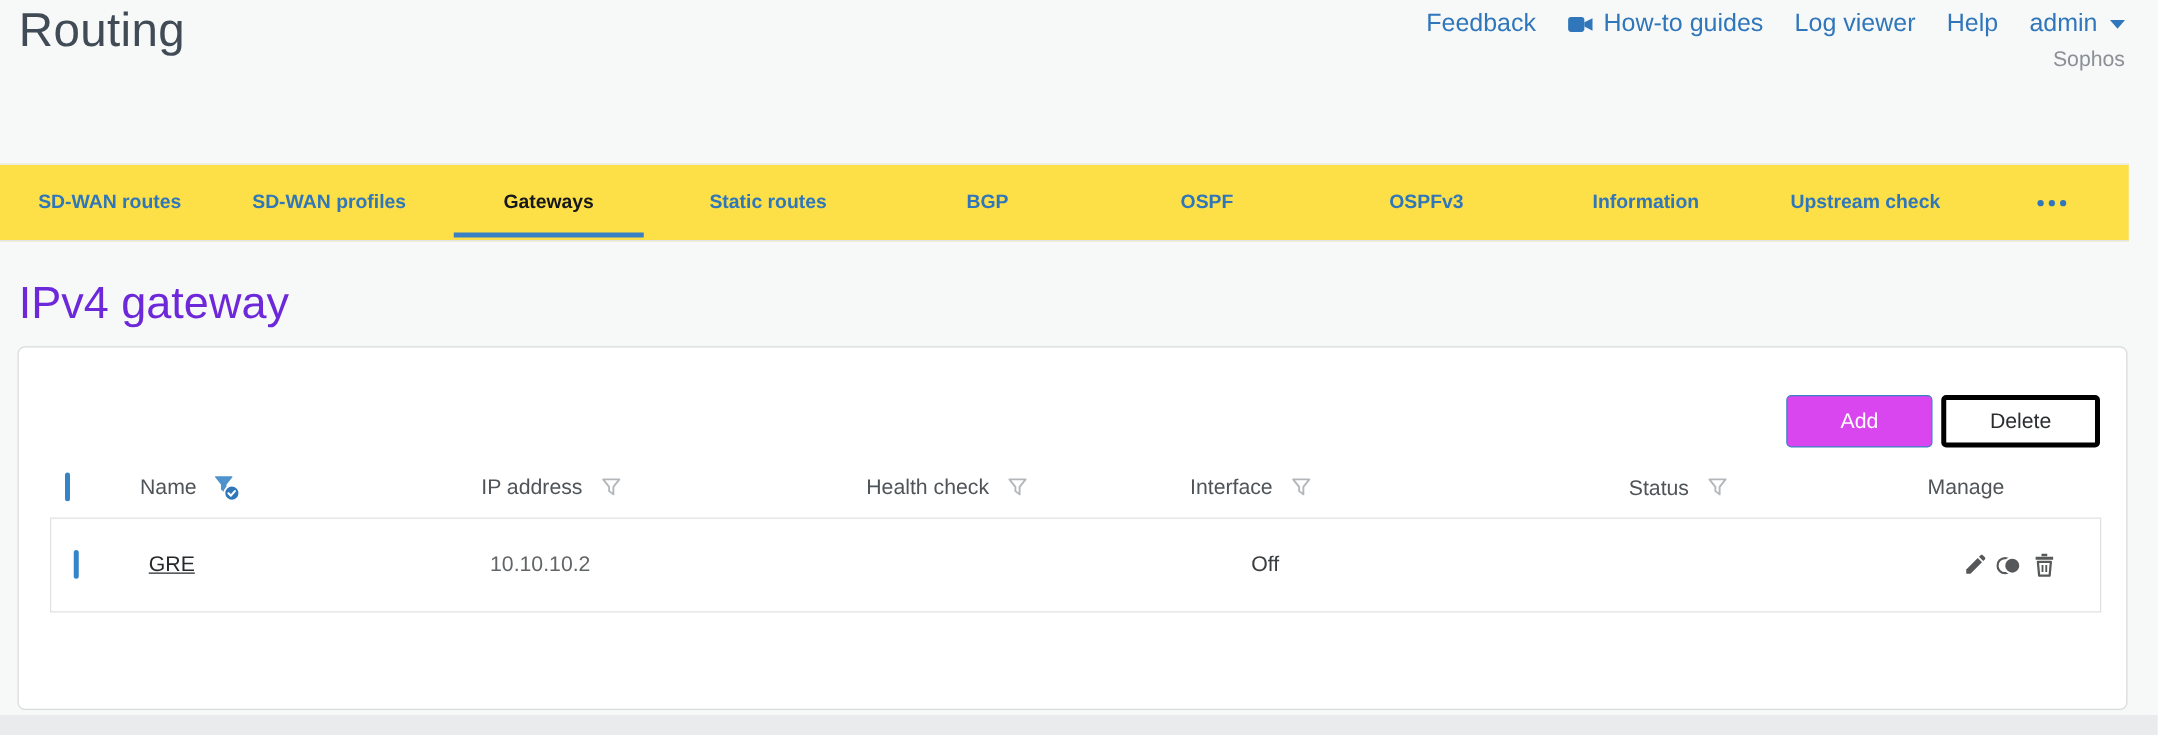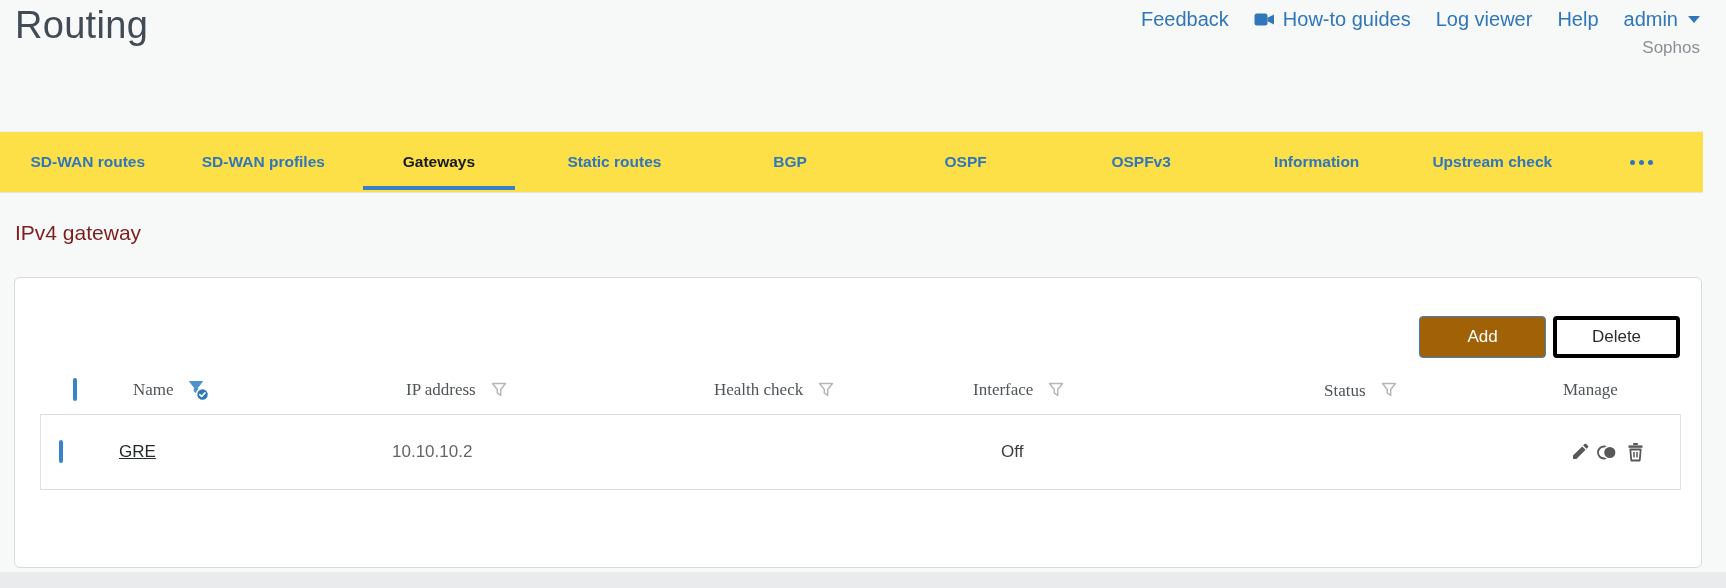--- a/index.html
+++ b/index.html
@@ -23,33 +23,33 @@
   .tab-bar { position:absolute; top:131px; left:0; width:1703px; height:62px; background:#fde047;
              border-top:1px solid #ebedee; border-bottom:1px solid #e2e4e5; display:flex; }
   .tab { flex:1; display:flex; align-items:center; justify-content:center; gap:4px;
          font-size:15.5px; font-weight:bold; color:#2f76ba; cursor:pointer; position:relative; white-space:nowrap; }
   .tab.active { color:#16181a; }
   .tab.active::after { content:""; position:absolute; left:12px; right:12px; bottom:2px; height:4px; background:#3a80c4; }
   .tab.more { flex:0.7; }
   .tab .dot-i { width:5px; height:5px; border-radius:50%; background:#2f76ba; display:inline-block; }
 
   
-  .section-title { position:absolute; top:221px; left:15px; font-size:21px; color:#7f1d1d; }
+  .section-title { position:absolute; top:221px; left:15px; font-size:36px; color:#6d28d9; }
 
   .card { position:absolute; top:277px; left:14px; width:1688px; height:291px; background:#fff;
           border:1px solid #d8dadb; border-radius:6px; }
 
   .toolbar { position:absolute; top:38px; right:21px; display:flex; gap:7px; }
   .btn { height:42px; border-radius:4px; font-size:17px; font-family:inherit; cursor:pointer; }
-  .btn-add { width:127px; background:#a16207; border:1px solid #3a80c4; color:#fff; }
+  .btn-add { width:117px; background:#d946ef; border:1px solid #3a80c4; color:#fff; }
   .btn-delete { width:127px; background:#fff; border:4px solid #000000; color:#2b2e30; }
 
   
   .grid-cols { display:grid; grid-template-columns:60px 272px 308px 260px 256px 294px 1fr; align-items:center; }
-  .table-header { position:absolute; top:91px; left:40px; width:1641px; height:42px; font-size:17px; color:#4f5458;font-family:Liberation Serif, serif; }
+  .table-header { position:absolute; top:91px; left:19px; width:1641px; height:42px; font-size:17px; color:#4f5458; }
   .hcell { display:inline-flex; align-items:center; gap:12px; padding-left:18px; white-space:nowrap; }
   .hcell.ip, .hcell.health { padding-left:19px; }
   .hcell.status { padding-left:113px;align-items:flex-end; }
   .hcell.manage { padding-left:58px; }
 
   .table-row { position:absolute; top:136px; left:25px; width:1641px; height:76px;
                border:1px solid #dfe1e2; background:#fff; font-size:17px; }
   .checkbox { width:20px; height:20px; border:2px solid #3584c7; border-radius:4px; background:#fff;
               margin-left:18px; cursor:pointer; }
   .cell { padding-left:18px; white-space:nowrap; }

